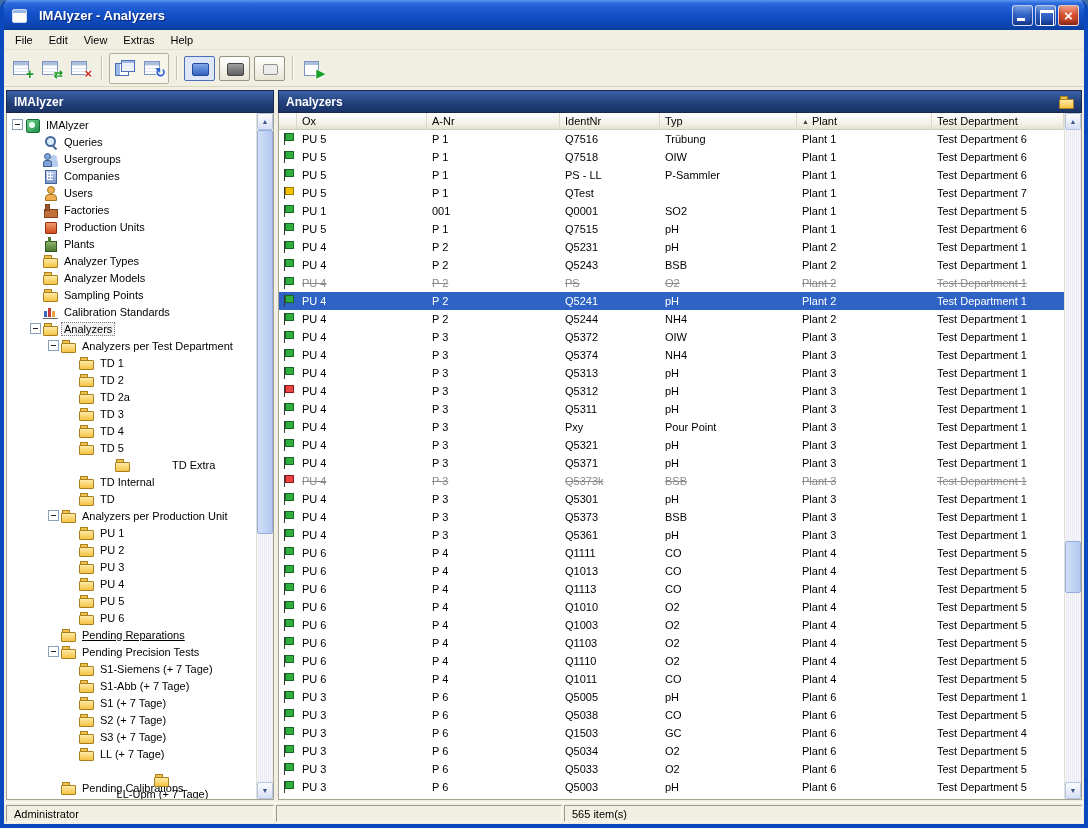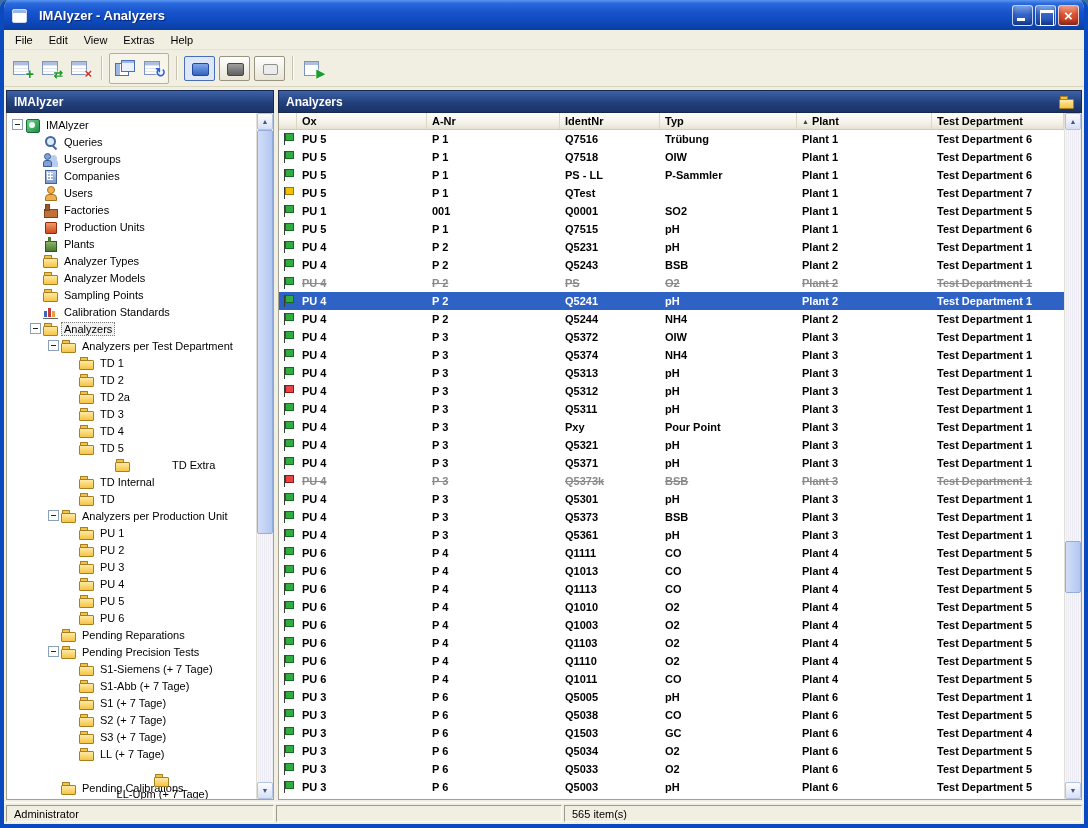--- a/index.html
+++ b/index.html
@@ -122,21 +122,21 @@
   .ti.plants-icon::before{content:"";position:absolute;left:2px;top:4px;width:10px;height:9px;
     background:linear-gradient(#8fb36a,#4a7a2e);border:1px solid #2f5520;}
   .ti.plants-icon::after{content:"";position:absolute;left:5px;top:0;width:3px;height:5px;background:#4a7a2e;}
   .ti.calibration-standards-icon{border-bottom:1px solid #666;}
   .ti.calibration-standards-icon::before{content:"";position:absolute;left:1px;bottom:1px;width:3px;height:6px;
     background:#3a66c4;box-shadow:8px 0 0 #e8a23c;}
   .ti.calibration-standards-icon::after{content:"";position:absolute;left:5px;bottom:1px;width:3px;height:9px;background:#c43a3a;}
   .header-folder{margin-left:auto;}
 
   
-  .table-area{flex:1;display:flex;min-width:0;min-height:0;background:#6d28d9;font-weight:bold;}
+  .table-area{flex:1;display:flex;min-width:0;min-height:0;background:#6d28d9;}
   .table-main{flex:1;min-width:0;display:flex;flex-direction:column;}
   .table-header,.tr{display:grid;grid-template-columns:18px 130px 133px 100px 137px 135px 1fr;}
   .table-header{height:17px;flex:none;background:linear-gradient(#fefefe,#f2f0e5 70%,#e4e1d1);
     border-bottom:1px solid #cfccba;}
   .th{display:flex;align-items:center;gap:3px;padding:0 5px;border-right:1px solid #dbd8c8;overflow:hidden;white-space:nowrap;}
   .sort-arrow{font-size:7px;color:#444;line-height:1;}
   .table-body{flex:1;overflow:hidden;background:#fff;}
   .tr{height:18px;align-items:center;}
   .td{padding:0 5px;white-space:nowrap;overflow:hidden;}
   .flag-cell{display:flex;justify-content:center;padding:0;}
@@ -392,21 +392,21 @@
             <div class="tree-row" style="padding-left: 59px;">
               <span class="expander blank"></span>
               <span class="ti folder-icon"></span>
               <span class="tree-label">PU 5</span>
             </div>
             <div class="tree-row" style="padding-left: 59px;">
               <span class="expander blank"></span>
               <span class="ti folder-icon"></span>
               <span class="tree-label">PU 6</span>
             </div>
-            <div class="tree-row" style="padding-left: 41px;">
+            <div class="tree-row" style="padding-left: 41px; text-decoration: underline;">
               <span class="expander blank"></span>
               <span class="ti folder-icon"></span>
               <span class="tree-label">Pending Reparations</span>
             </div>
             <div class="tree-row" style="padding-left: 41px;">
               <span class="expander minus"></span>
               <span class="ti folder-icon"></span>
               <span class="tree-label">Pending Precision Tests</span>
             </div>
             <div class="tree-row" style="padding-left: 59px;">

